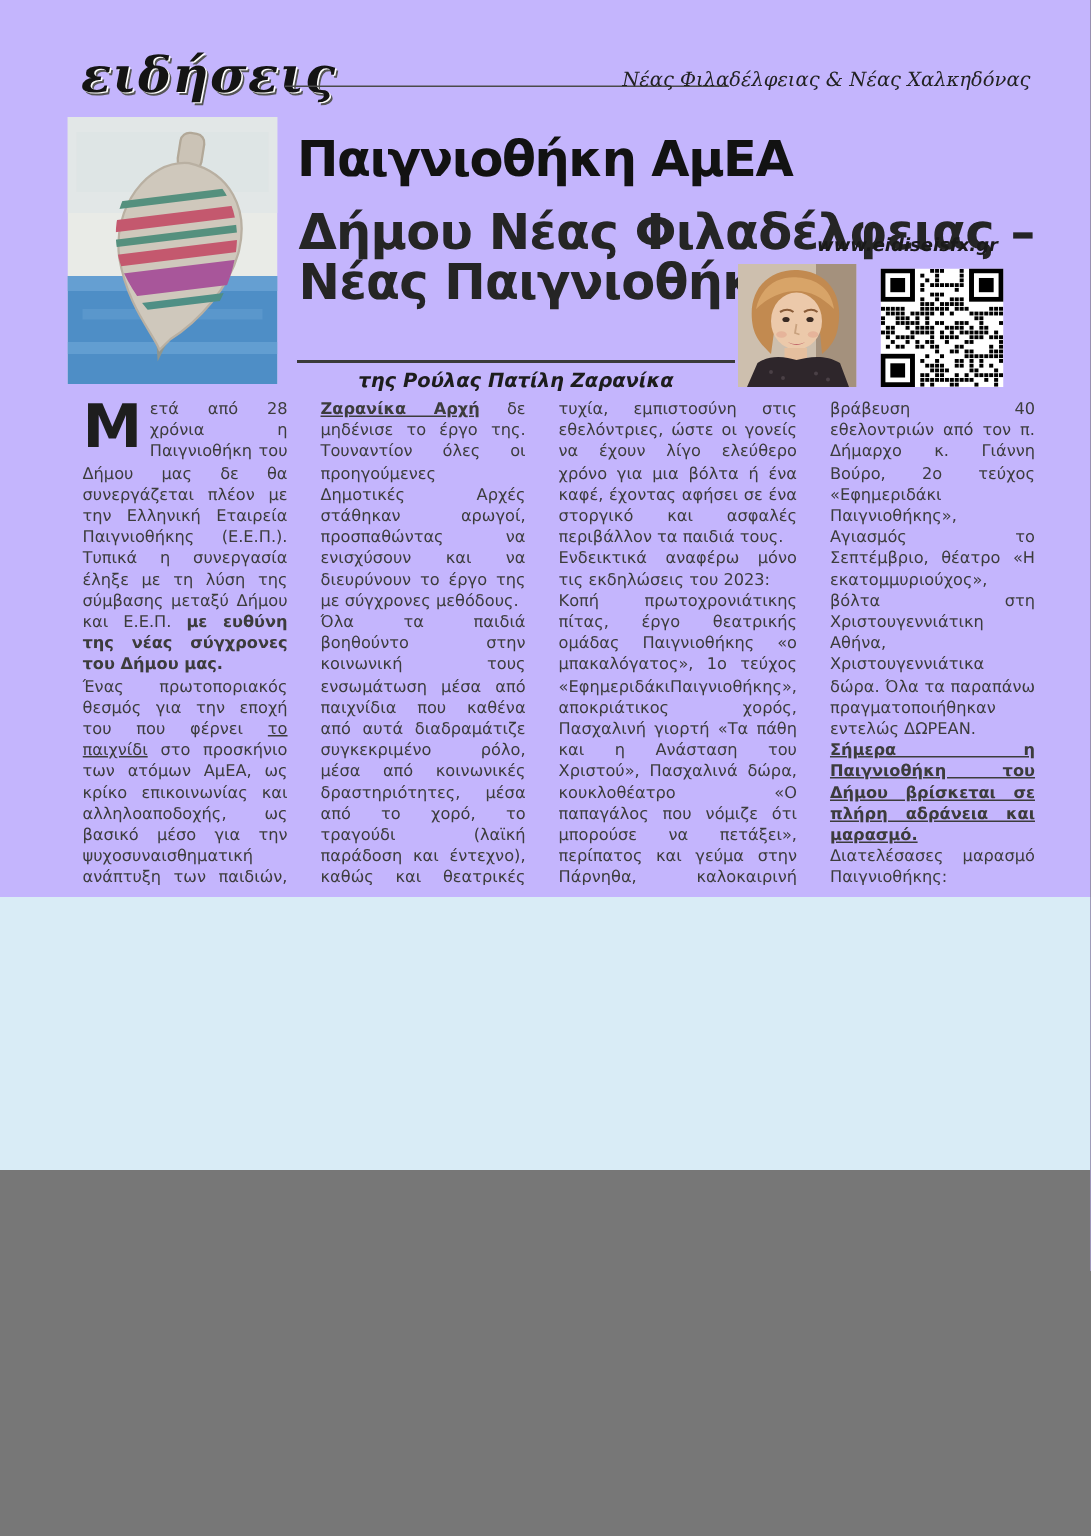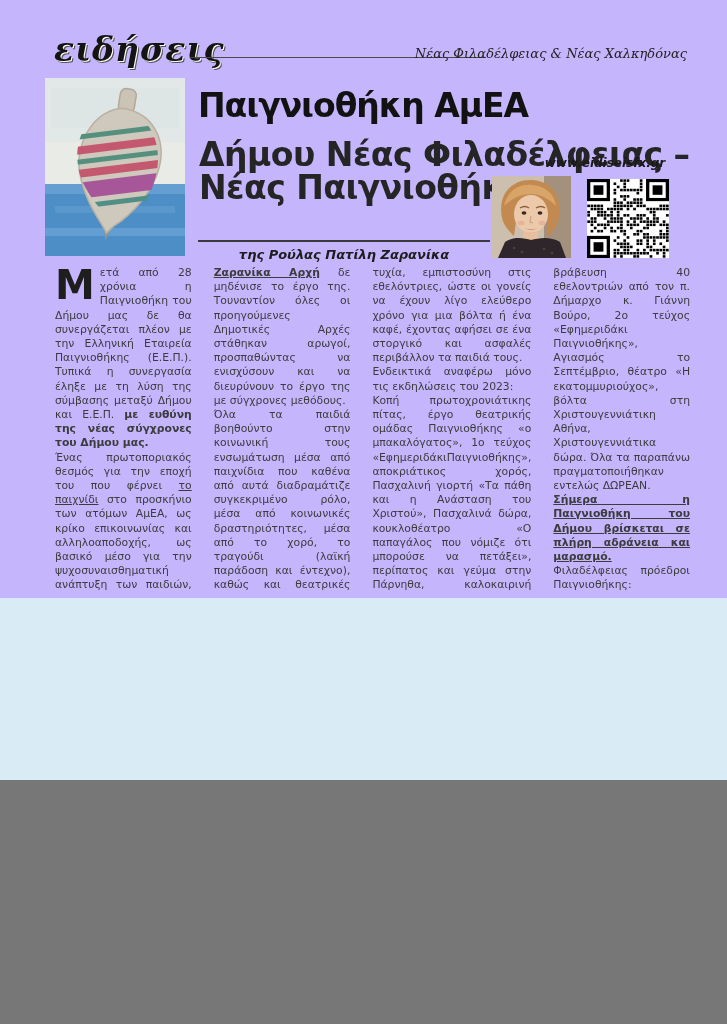--- a/index.html
+++ b/index.html
@@ -356,21 +356,21 @@
         <p><span>Όλα τα παιδιά βοηθούντο στην κοινωνική τους ενσωμάτωση μέσα από παιχνίδια που καθένα από αυτά διαδραμάτιζε συγκεκριμένο ρόλο, μέσα από κοινωνικές δραστηριότητες, μέσα από το χορό, το τραγούδι (λαϊκή παράδοση και έντεχνο), καθώς και θεατρικές παραστάσεις όλα αυτά ΔΩΡΕΑΝ και μέσω του εθελοντισμού.</span></p>
       </div>
       <div class="col">
         <p><span>τυχία, εμπιστοσύνη στις εθελόντριες, ώστε οι γονείς να έχουν λίγο ελεύθερο χρόνο για μια βόλτα ή ένα καφέ, έχοντας αφήσει σε ένα στοργικό και ασφαλές περιβάλλον τα παιδιά τους.</span></p>
         <p><span>Ενδεικτικά αναφέρω μόνο τις εκδηλώσεις του 2023:</span></p>
         <p><span>Κοπή πρωτοχρονιάτικης πίτας, έργο θεατρικής ομάδας Παιγνιοθήκης «ο μπακαλόγατος», 1ο τεύχος «ΕφημεριδάκιΠαιγνιοθήκης», αποκριάτικος χορός, Πασχαλινή γιορτή «Τα πάθη και η Ανάσταση του Χριστού», Πασχαλινά δώρα, κουκλοθέατρο «Ο παπαγάλος που νόμιζε ότι μπορούσε να πετάξει», περίπατος και γεύμα στην Πάρνηθα, καλοκαιρινή γιορτή «Το πανηγύρι του χωριού»,</span></p>
       </div>
       <div class="col">
         <p><span>βράβευση 40 εθελοντριών από τον π. Δήμαρχο κ. Γιάννη Βούρο, 2ο τεύχος «Εφημεριδάκι Παιγνιοθήκης», Αγιασμός το Σεπτέμβριο, θέατρο «Η εκατομμυριούχος», βόλτα στη Χριστουγεννιάτικη Αθήνα, Χριστουγεννιάτικα δώρα. Όλα τα παραπάνω πραγματοποιήθηκαν εντελώς ΔΩΡΕΑΝ.</span></p>
         <p><span class="b u">Σήμερα η Παιγνιοθήκη του Δήμου βρίσκεται σε πλήρη αδράνεια και μαρασμό.</span></p>
-        <p><span>Φιλαδέλφειας πρόεδροι Παιγνιοθήκης:</span></p>
+        <p><span>Διατελέσασες μαρασμό Παιγνιοθήκης:</span></p>
       </div>
     </div>
 
   <div class="band">
 
     
     
     
 
     

